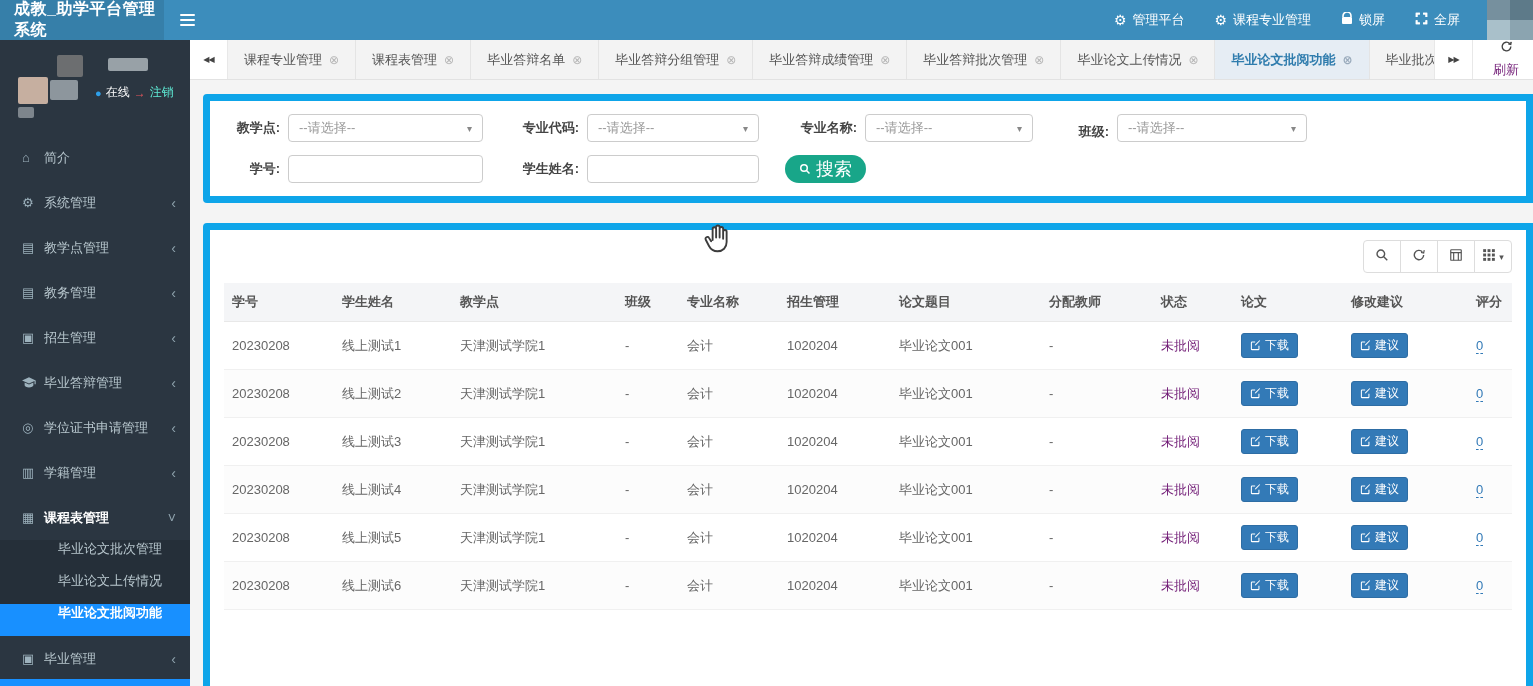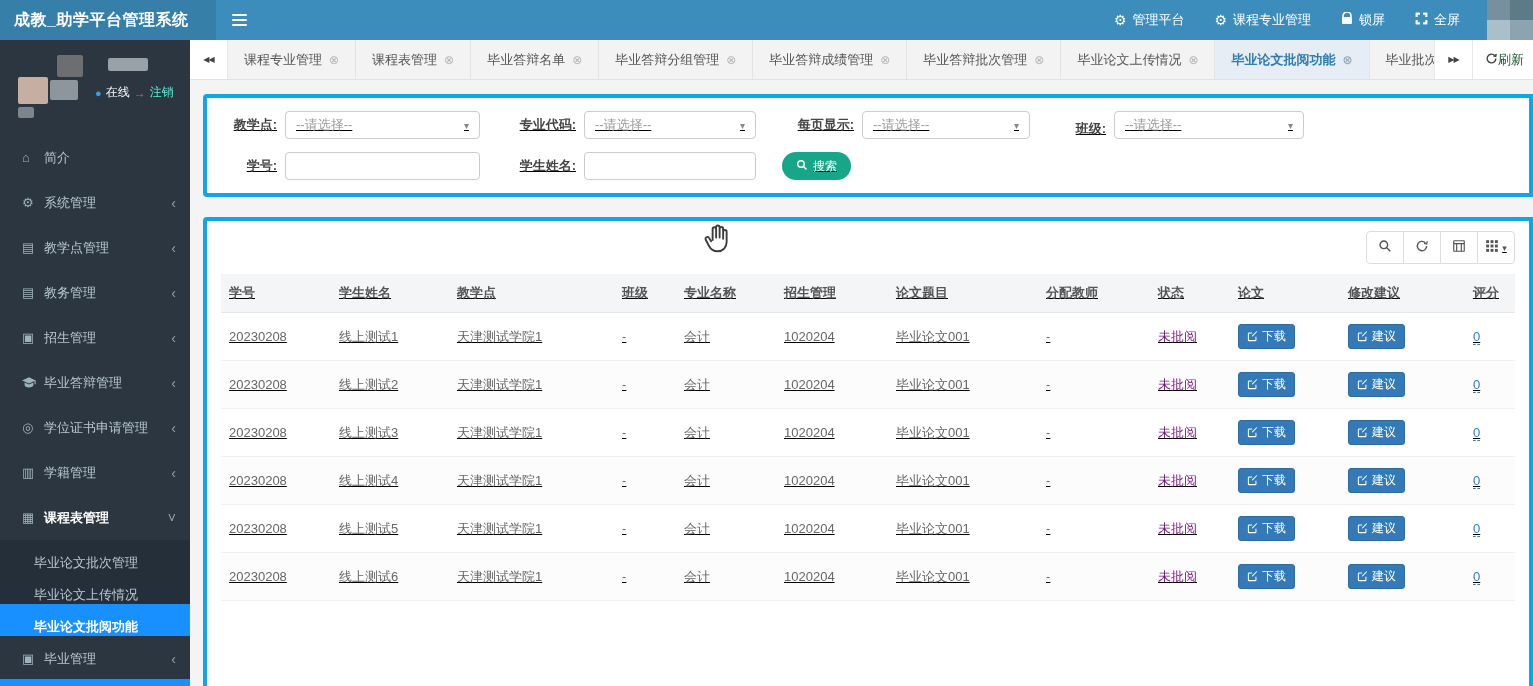--- a/index.html
+++ b/index.html
@@ -1,21 +1,21 @@
 <!DOCTYPE html>
 <html><head>
 <meta charset="utf-8">
 <style>
   * { box-sizing: border-box; margin: 0; padding: 0; }
   html,body { width:1533px; height:686px; overflow:hidden; }
   body { font-family:"Liberation Sans","DejaVu Sans",sans-serif; background:#f4f4f4; font-size:13px; }
 
   
   .header { display:flex; height:40px; }
-  .logo { width:216px; background:#367fa9; color:#fff; font-size:16px; font-weight:700;
+  .logo { width:164px; background:#367fa9; color:#fff; font-size:16px; font-weight:700;
           display:flex; align-items:center; padding-left:14px; letter-spacing:.5px; }
   .navbar { flex:1; background:#3c8dbc; display:flex; align-items:center; position:relative; }
   .hamburger { width:46px; height:40px; display:flex; flex-direction:column; justify-content:center;
                align-items:center; gap:3px; cursor:pointer; }
   .hamburger i { width:15px; height:2px; background:#fff; border-radius:1px; }
   .nav-right { margin-left:auto; display:flex; align-items:center; height:40px; }
   .nav-link { color:#fff; display:flex; align-items:center; gap:6px; padding:0 15px; height:40px; cursor:pointer; }
   .nav-link .g { font-size:14px; line-height:1; }
   .nav-avatar { width:46px; height:40px; display:grid; grid-template-columns:1fr 1fr; grid-template-rows:1fr 1fr; margin-left:12px; cursor:pointer; }
   .nav-avatar i:nth-child(1){background:#76909e;} .nav-avatar i:nth-child(2){background:#5d7a89;}
@@ -38,58 +38,58 @@
   .logout-ic { color:#e8565c; font-weight:700; }
   .u-status a { color:#5eead4; text-decoration:none; cursor:pointer; }
 
   .menu { margin-top:10px; }
   .side-item { height:45px; display:flex; align-items:center; color:#b8c7ce; padding:0 14px 0 22px; cursor:pointer; }
   .side-item .si-icon { width:22px; color:#9db2bd; font-size:13px; display:inline-flex; }
   .side-item .si-label { flex:1; }
   .side-item .si-chev { color:#8fa3ad; font-size:14px; }
   .side-item.open { color:#fff; }
   .submenu { background:rgba(0,0,0,.12); }
-  .sub-item { height:32px; display:flex; align-items:flex-end; padding-left:34px; color:#b8c7ce; cursor:pointer; }
+  .sub-item { height:32px; display:flex; align-items:flex-start; padding-left:58px; color:#b8c7ce; cursor:pointer; }
   .sub-item.active { background:#1890ff; color:#fff; }
   .side-strip { position:absolute; bottom:0; left:0; width:100%; height:7px; background:#1890ff; }
 
   
   .main { flex:1; position:relative; display:flex; flex-direction:column; overflow:hidden; background:#f4f4f4; }
 
   
   .tabbar { height:40px; background:#fbfbfb; border-bottom:1px solid #e2e2e2; display:flex; align-items:stretch; position:relative; }
   .tab-nav { width:38px; display:flex; align-items:center; justify-content:center; background:#fff;
              border-right:1px solid #e8e8e8; cursor:pointer; color:#444; }
   .tri { font-size:8px; letter-spacing:-1px; }
   .tabs { display:flex; flex:1; overflow:hidden; }
   .tab { display:flex; align-items:center; gap:7px; padding:0 16px; background:#f3f3f3;
          border-right:1px solid #e4e4e4; color:#555; cursor:pointer; white-space:nowrap; }
   .tab .x { color:#b5b5b5; font-size:12px; cursor:pointer; }
   .tab.active { background:#e6edf4; color:#2f7cad; font-weight:700; }
   .tab.active .x { color:#9ab; }
   .tab-right { display:flex; align-items:stretch; border-left:1px solid #e8e8e8; background:#fff; }
-  .tab-refresh { display:flex; align-items:center; padding:0 6px 0 12px; width:60px;
-                 overflow:hidden; white-space:nowrap; color:#14532d; cursor:pointer; }
+  .tab-refresh { display:flex; align-items:center; gap:5px; padding:0 6px 0 12px; width:60px;
+                 overflow:hidden; white-space:nowrap; color:#701a75; cursor:pointer;flex-direction:column; }
 
   .content { flex:1; padding:14px 0 0 13px; display:flex; flex-direction:column; overflow:hidden; }
-  .card { background:#fff; border:4px solid #0ea5e9; border-radius:4px 0 0 4px;text-decoration:underline; }
+  .card { background:#fff; border:7px solid #0ea5e9; border-radius:4px 0 0 4px; }
 
   
   .filter-card { padding:13px 0 13px 10px; }
   .f-row { display:flex; align-items:center; }
   .f-row + .f-row { margin-top:13px; }
   .f-label { font-weight:700; color:#444; text-align:right; padding-right:8px; white-space:nowrap; }
   .w1{width:68px;} .w3{width:80px;} .w4{width:56px;margin-top:8px;}
   .sel { height:28px; border:1px solid #ccc; border-radius:4px; background:#fff; display:flex;
          align-items:center; padding:0 10px; color:#999; cursor:pointer; }
   .sel .caret { margin-left:auto; color:#888; font-size:10px; }
   .txt { height:28px; border:1px solid #ccc; border-radius:4px; padding:0 8px; font-size:13px;
          font-family:inherit; color:#333; outline:none; }
   .btn-search { height:28px; border:none; border-radius:14px; background:#18a689; color:#fff;
-                display:inline-flex; align-items:center; gap:5px; padding:0 14px; font-size:12px;
+                display:inline-flex; align-items:center; gap:5px; padding:0 14px; font-size:18px;
                 font-family:inherit; cursor:pointer; }
 
   
   .table-card { margin-top:20px; flex:1; padding:10px 14px 0 14px; position:relative; }
   .toolbar { display:flex; justify-content:flex-end; }
   .btn-group { display:flex; }
   .tool-btn { width:38px; height:33px; background:#fff; border:1px solid #ddd; margin-left:-1px;
               display:flex; align-items:center; justify-content:center; cursor:pointer; color:#555; gap:3px; }
   .tool-btn:first-child { border-radius:4px 0 0 4px; margin-left:0; }
   .tool-btn:last-child { border-radius:0 4px 4px 0; }
@@ -322,21 +322,21 @@
           <span class="f-label w1">教学点:</span>
           <div class="sel" style="width:195px">
             <span>--请选择--</span>
             <span class="caret">▾</span>
           </div>
           <span class="f-label w3" style="margin-left:24px">专业代码:</span>
           <div class="sel" style="width:172px">
             <span>--请选择--</span>
             <span class="caret">▾</span>
           </div>
-          <span class="f-label w3" style="margin-left:26px">每页显示:</span>
+          <span class="f-label w3" style="margin-left:26px">专业名称:</span>
           <div class="sel" style="width:168px">
             <span>--请选择--</span>
             <span class="caret">▾</span>
           </div>
           <span class="f-label w4" style="margin-left:28px">班级:</span>
           <div class="sel" style="width:190px">
             <span>--请选择--</span>
             <span class="caret">▾</span>
           </div>
         </div>

